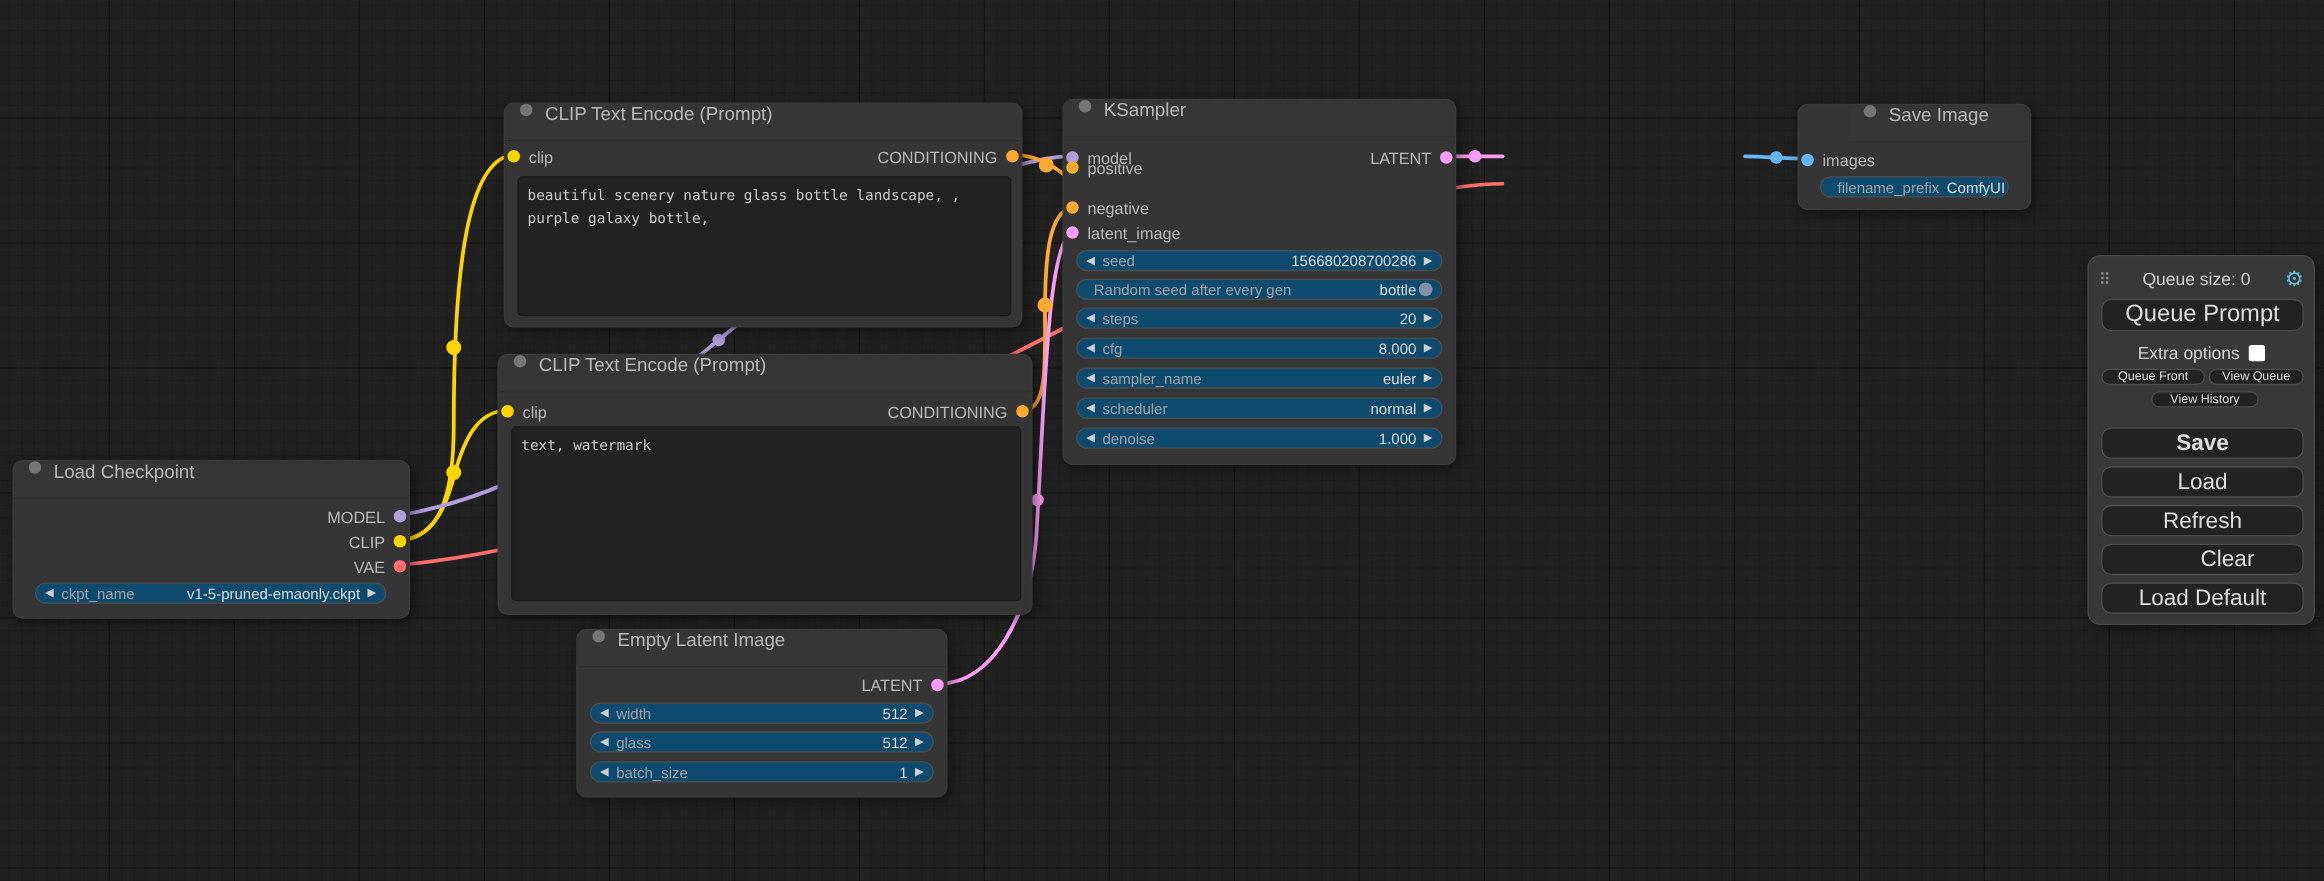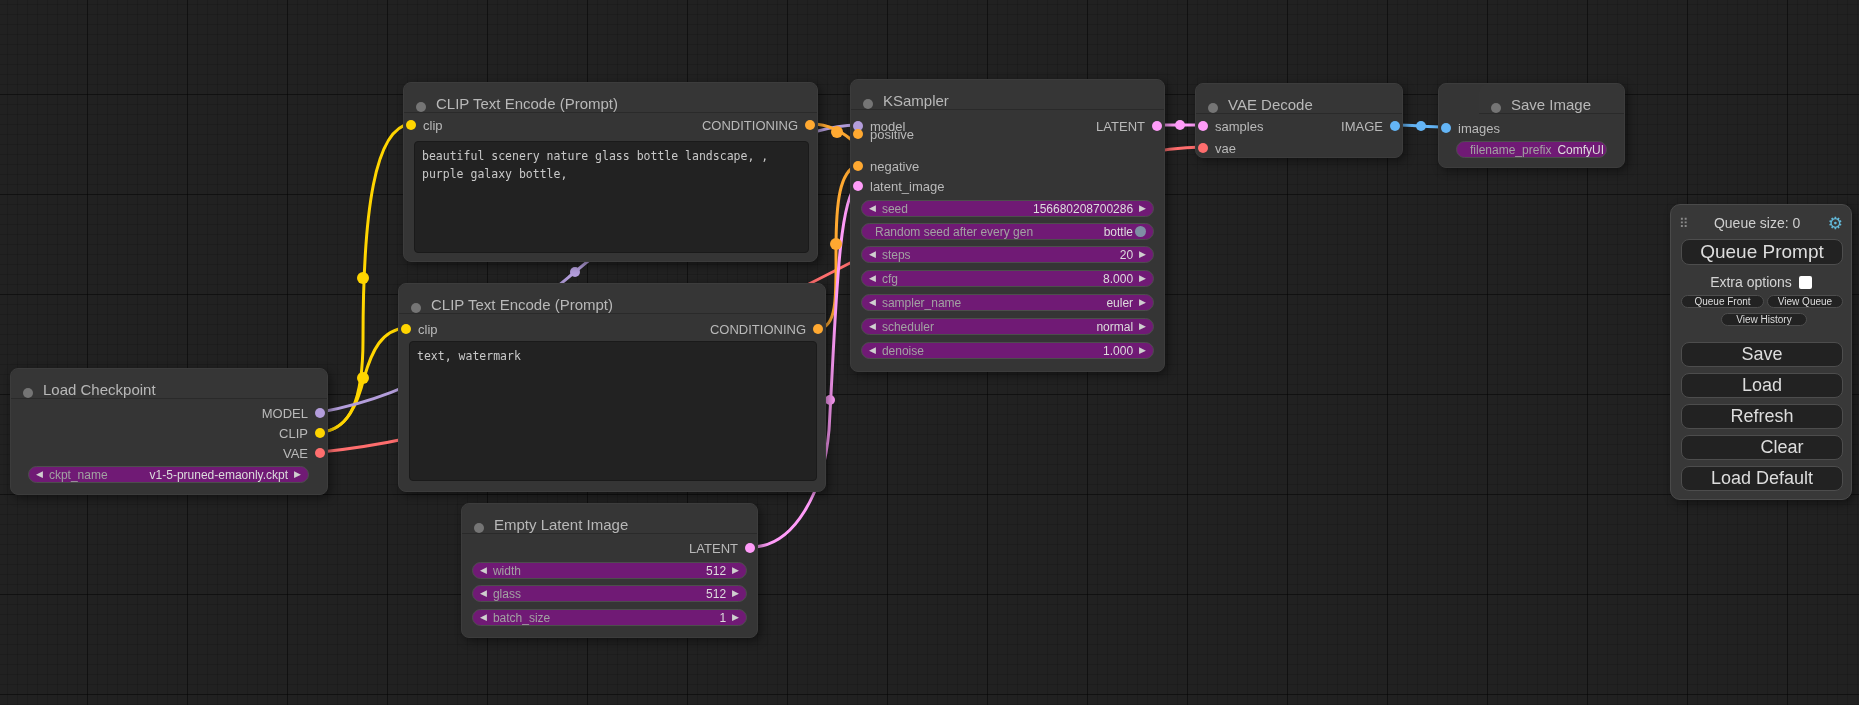--- a/index.html
+++ b/index.html
@@ -19,37 +19,37 @@
   }
 
   svg.links { position:absolute; left:0; top:0; width:1859px; height:705px; }
   svg.links path { fill:none; stroke-width:3; stroke-linecap:round; }
 
   .node {
     position:absolute; background:#353535; border:1px solid #3c3c3c;
     border-radius:8px; box-shadow:3px 3px 10px rgba(0,0,0,0.45);
   }
   .node-title {
-    height:30px; display:flex; align-items:flex-end; gap:10px; padding:0 12px;
+    height:30px; display:flex; align-items:flex-start; gap:10px; padding:0 12px;
     border-bottom:1px solid rgba(0,0,0,0.22); color:#b8b8b8; font-size:15px;
     border-radius:8px 8px 0 0; background:#363636;
   }
   .tdot { width:10px; height:10px; border-radius:50%; flex:0 0 auto; }
 
   .prow { position:absolute; left:0; right:0; height:20px; display:flex; align-items:center; color:#b9b9b9; font-size:13px; }
   .prow.in  { justify-content:flex-start; }
   .prow.out { justify-content:flex-end; }
   .pdot { width:10px; height:10px; border-radius:50%; flex:0 0 auto; }
   .prow.in  .pdot { margin-left:2px; margin-right:7px; }
   .prow.out .pdot { margin-right:2px; margin-left:7px; }
   .prow.dual { justify-content:space-between; }
   .pside { display:flex; align-items:center; }
 
   .widget {
-    position:absolute; height:17px; background:#701a75; border:1px solid #4d4d4d;
+    position:absolute; height:17px; background:#0c4a6e; border:1px solid #4d4d4d;
     border-radius:9px; display:flex; align-items:center; padding:0 7px;
     font-size:12px; color:#9f9f9f; overflow:hidden; white-space:nowrap;
   }
   .warrow { color:#cfcfcf; font-size:9px; line-height:1; flex:0 0 auto; }
   .wlabel { margin:0 6px; color:#a2a2a2; }
   .wvalue { margin-left:auto; margin-right:6px; color:#dcdcdc; }
   .widget.noarrow .wvalue { margin-right:2px; }
   .toggle-dot { width:11px; height:11px; border-radius:50%; flex:0 0 auto; }
 
   textarea.prompt {
@@ -271,40 +271,20 @@
       <span class="warrow">▶</span>
     </div>
     <div class="widget" style="left:10px; right:10px; top:105px;">
       <span class="warrow">◀</span>
       <span class="wlabel">batch_size</span>
       <span class="wvalue">1</span>
       <span class="warrow">▶</span>
     </div>
   </div>
 
-  <div class="node" style="left:1195px; top:83px; width:208px; height:75px;">
-    <div class="node-title">
-      <span class="tdot" style="background-color: rgb(117, 117, 117);"></span>
-      <span>VAE Decode</span>
-    </div>
-    <div class="prow dual" style="top:32px;">
-      <span class="pside">
-        <span class="pdot" style="margin-left: 2px; margin-right: 7px; background-color: rgb(255, 156, 249);"></span>
-        <span>samples</span>
-      </span>
-      <span class="pside">
-        <span>IMAGE</span>
-        <span class="pdot" style="margin-left: 7px; margin-right: 2px; background-color: rgb(100, 181, 246);"></span>
-      </span>
-    </div>
-    <div class="prow in" style="top:54px;">
-      <span class="pdot" style="background-color: rgb(255, 110, 110);"></span>
-      <span>vae</span>
-    </div>
-  </div>
 
   <div class="node" style="left:1438px; top:83px; width:187px; height:85px;padding-left:40px;">
     <div class="node-title">
       <span class="tdot" style="background-color: rgb(117, 117, 117);"></span>
       <span>Save Image</span>
     </div>
     <div class="prow in" style="top:34px;">
       <span class="pdot" style="background-color: rgb(100, 181, 246);"></span>
       <span>images</span>
     </div>
@@ -321,20 +301,20 @@
       <span class="mp-gear" style="color: rgb(99, 185, 217);">⚙</span>
     </div>
     <button class="btn queue" style="top:34px;">Queue Prompt</button>
     <div class="mp-extra">
       <span>Extra options</span>
       <span class="mp-check"></span>
     </div>
     <button class="btn small" style="top:90px; left:10px; width:83px;">Queue Front</button>
     <button class="btn small" style="top:90px; left:96px; width:76px;">View Queue</button>
     <button class="btn small" style="top:108px; left:50px; width:86px;">View History</button>
-    <button class="btn big" style="top:137px;">Save</button>
+    <button class="btn big" style="top:137px;font-weight:bold;">Save</button>
     <button class="btn big" style="top:168px;">Load</button>
     <button class="btn big" style="top:199px;">Refresh</button>
     <button class="btn big" style="top:230px;padding-left:40px;">Clear</button>
     <button class="btn big" style="top:261px;">Load Default</button>
   </div>
 
 </div>
 
 </body></html>

